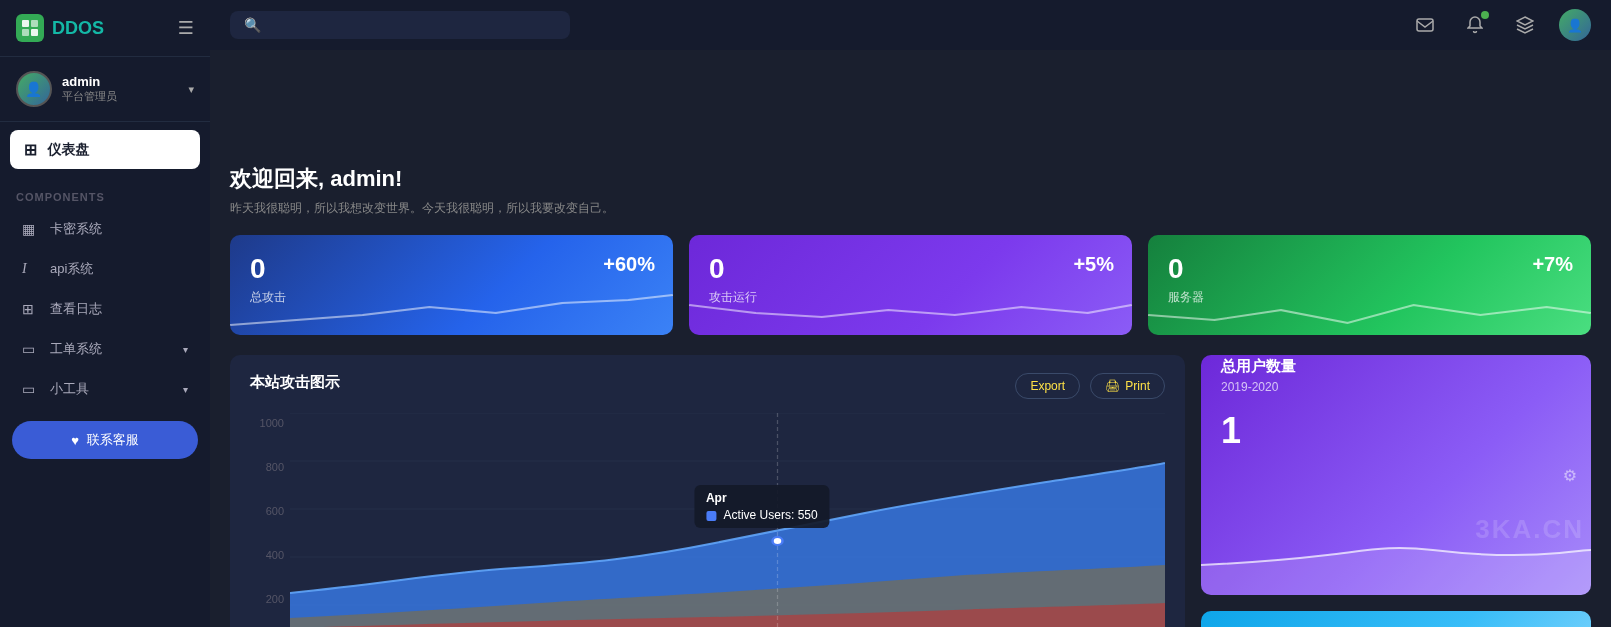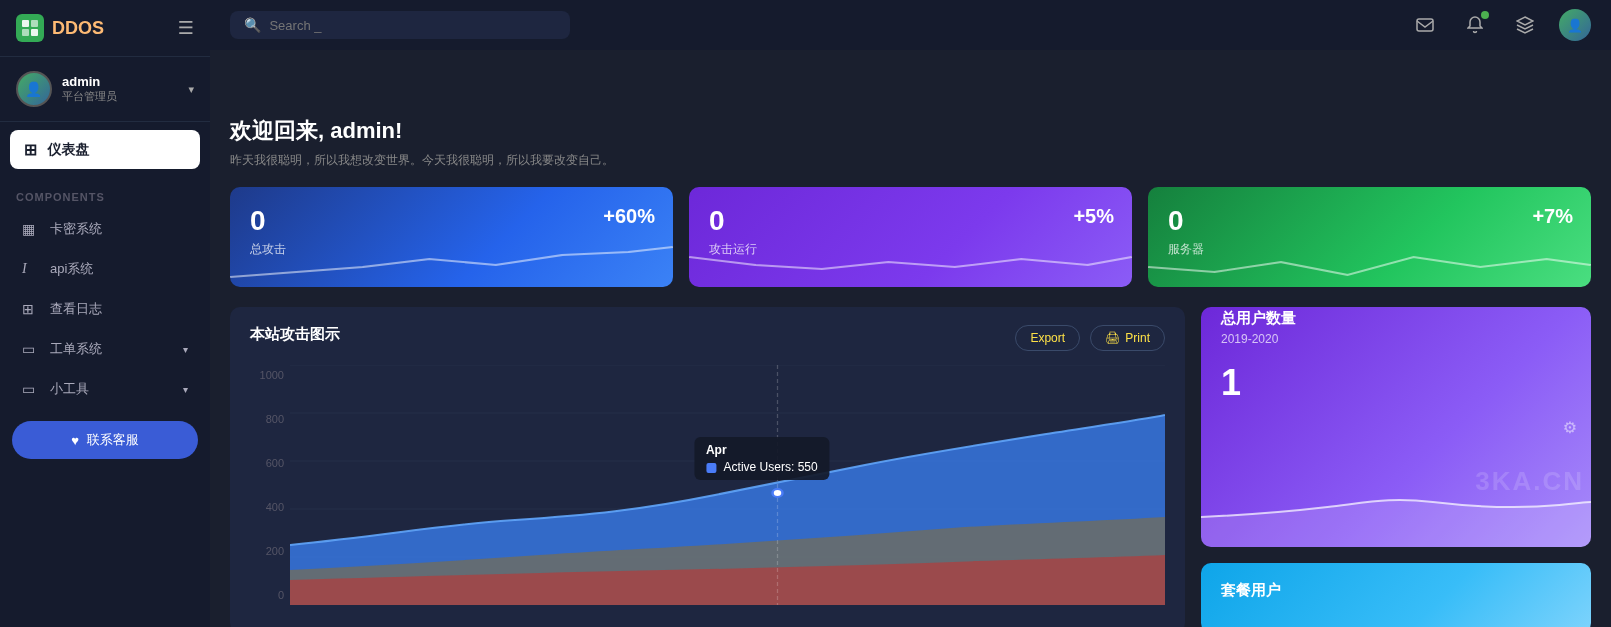--- a/index.html
+++ b/index.html
@@ -21,21 +21,21 @@
       justify-content: space-between;
       padding: 14px 16px;
       border-bottom: 1px solid #222c40;
     }
     #logo-text {
       display: flex;
       align-items: center;
       gap: 8px;
       font-size: 18px;
       font-weight: 700;
-      color: #fdba74;
+      color: #14b8a6;
     }
     .logo-icon {
       width: 28px; height: 28px;
       background: #3a5; border-radius: 6px;
       display: flex; align-items: center; justify-content: center;
       font-size: 14px; font-weight: bold; color: #fff;
     }
     #hamburger { cursor: pointer; color: #aaa; font-size: 18px; }
 
     #user-area {
@@ -168,21 +168,21 @@
       color: #fff; font-size: 13px; cursor: pointer;
     }
 
     
     #content-area {
       margin-top: 50px;
       padding: 16px 20px;
     }
 
     
-    .welcome-title { font-size: 22px; font-weight: 700; margin-bottom: 6px; }
+    .welcome-title { font-size: 22px; font-weight: 700; margin-bottom: 6px; margin-top: 48px; }
     .welcome-subtitle { font-size: 12px; color: #888; margin-bottom: 18px; }
 
     
     .stat-cards { display: flex; gap: 16px; margin-bottom: 20px; }
     .stat-card {
       flex: 1;
       border-radius: 10px;
       padding: 18px 20px 12px;
       position: relative;
       overflow: hidden;
@@ -380,21 +380,20 @@
     <span>♥</span>
     <span>联系客服</span>
   </button>
 </div>
 
 <div style="flex:1; display:flex; flex-direction:column; position:relative;">
 
   <div id="topbar" style="position:relative; width:100%;">
     <div id="search-box">
       <span style="color:#666; font-size:14px;">🔍</span>
-      <input type="text" placeholder="Search _" style="">
     </div>
     <div class="topbar-icons">
       <div class="topbar-icon">
         <svg width="18" height="14" viewBox="0 0 18 14" fill="none">
             <rect x="1" y="1" width="16" height="12" rx="2" stroke="#aaa" stroke-width="1.5"></rect>
             <path d="M1 3l8 6 8-6" stroke="#aaa" stroke-width="1.5"></path>
           </svg>
       </div>
       <div class="topbar-icon">
         <svg width="16" height="18" viewBox="0 0 16 18" fill="none">

